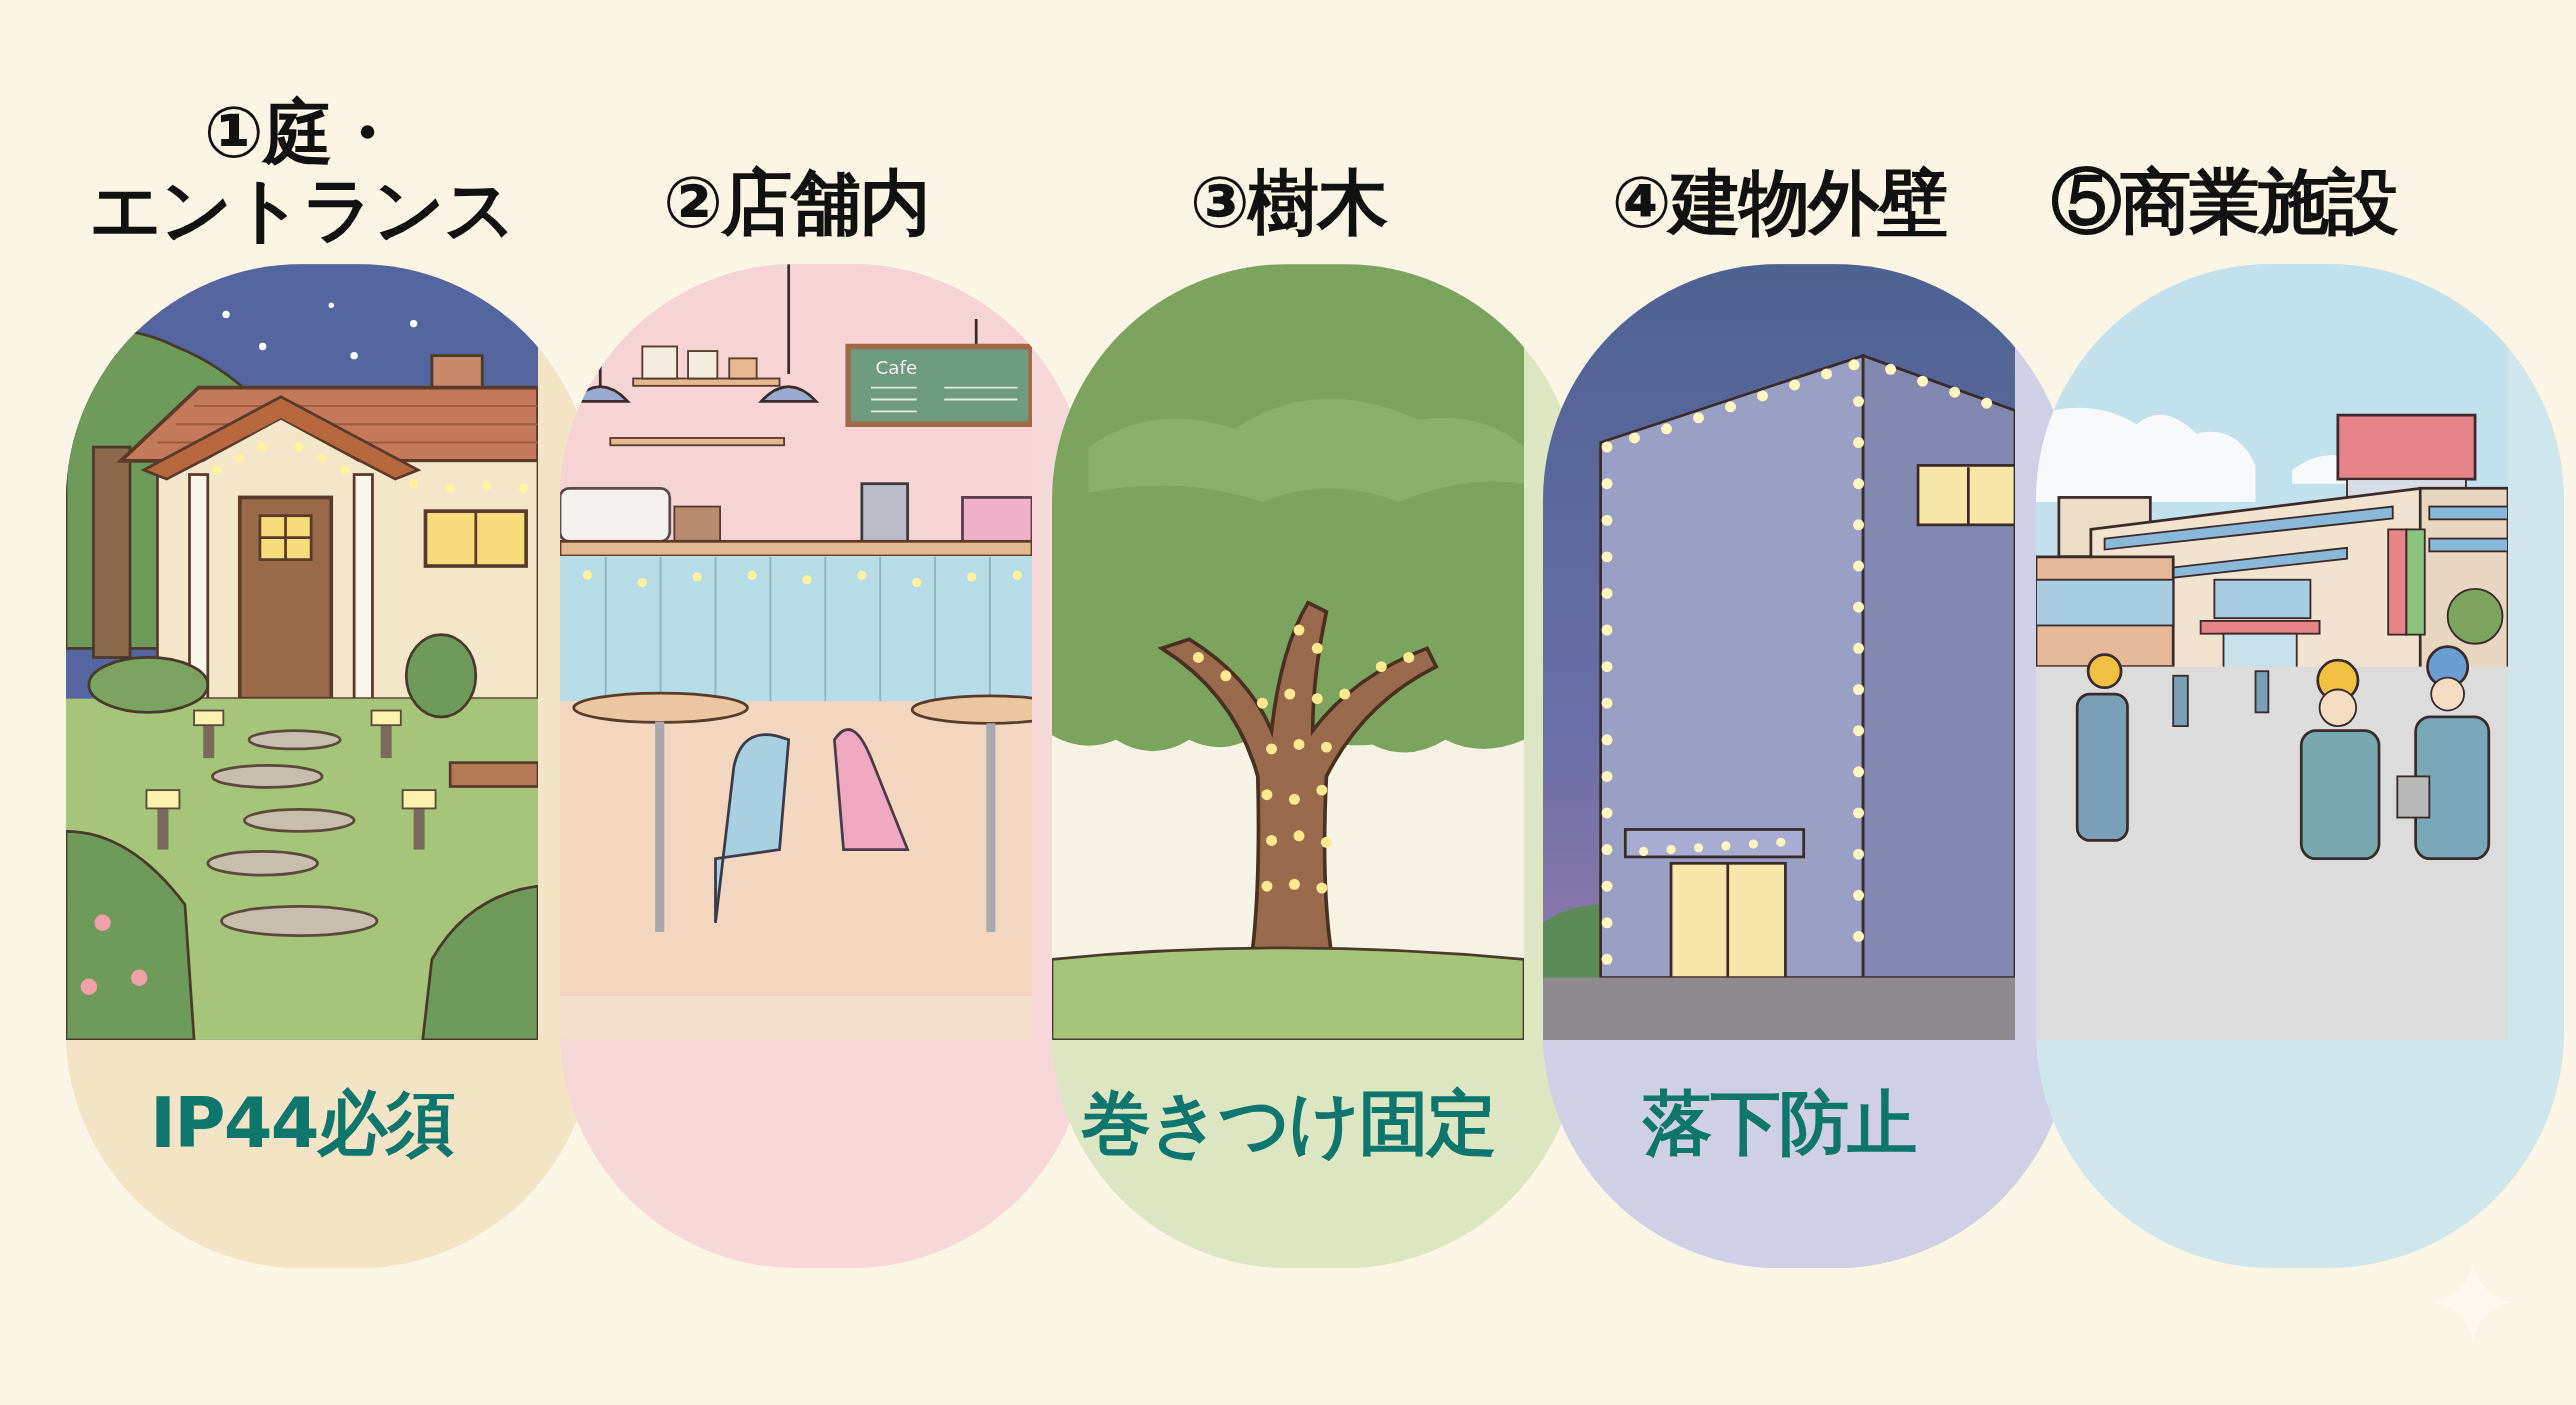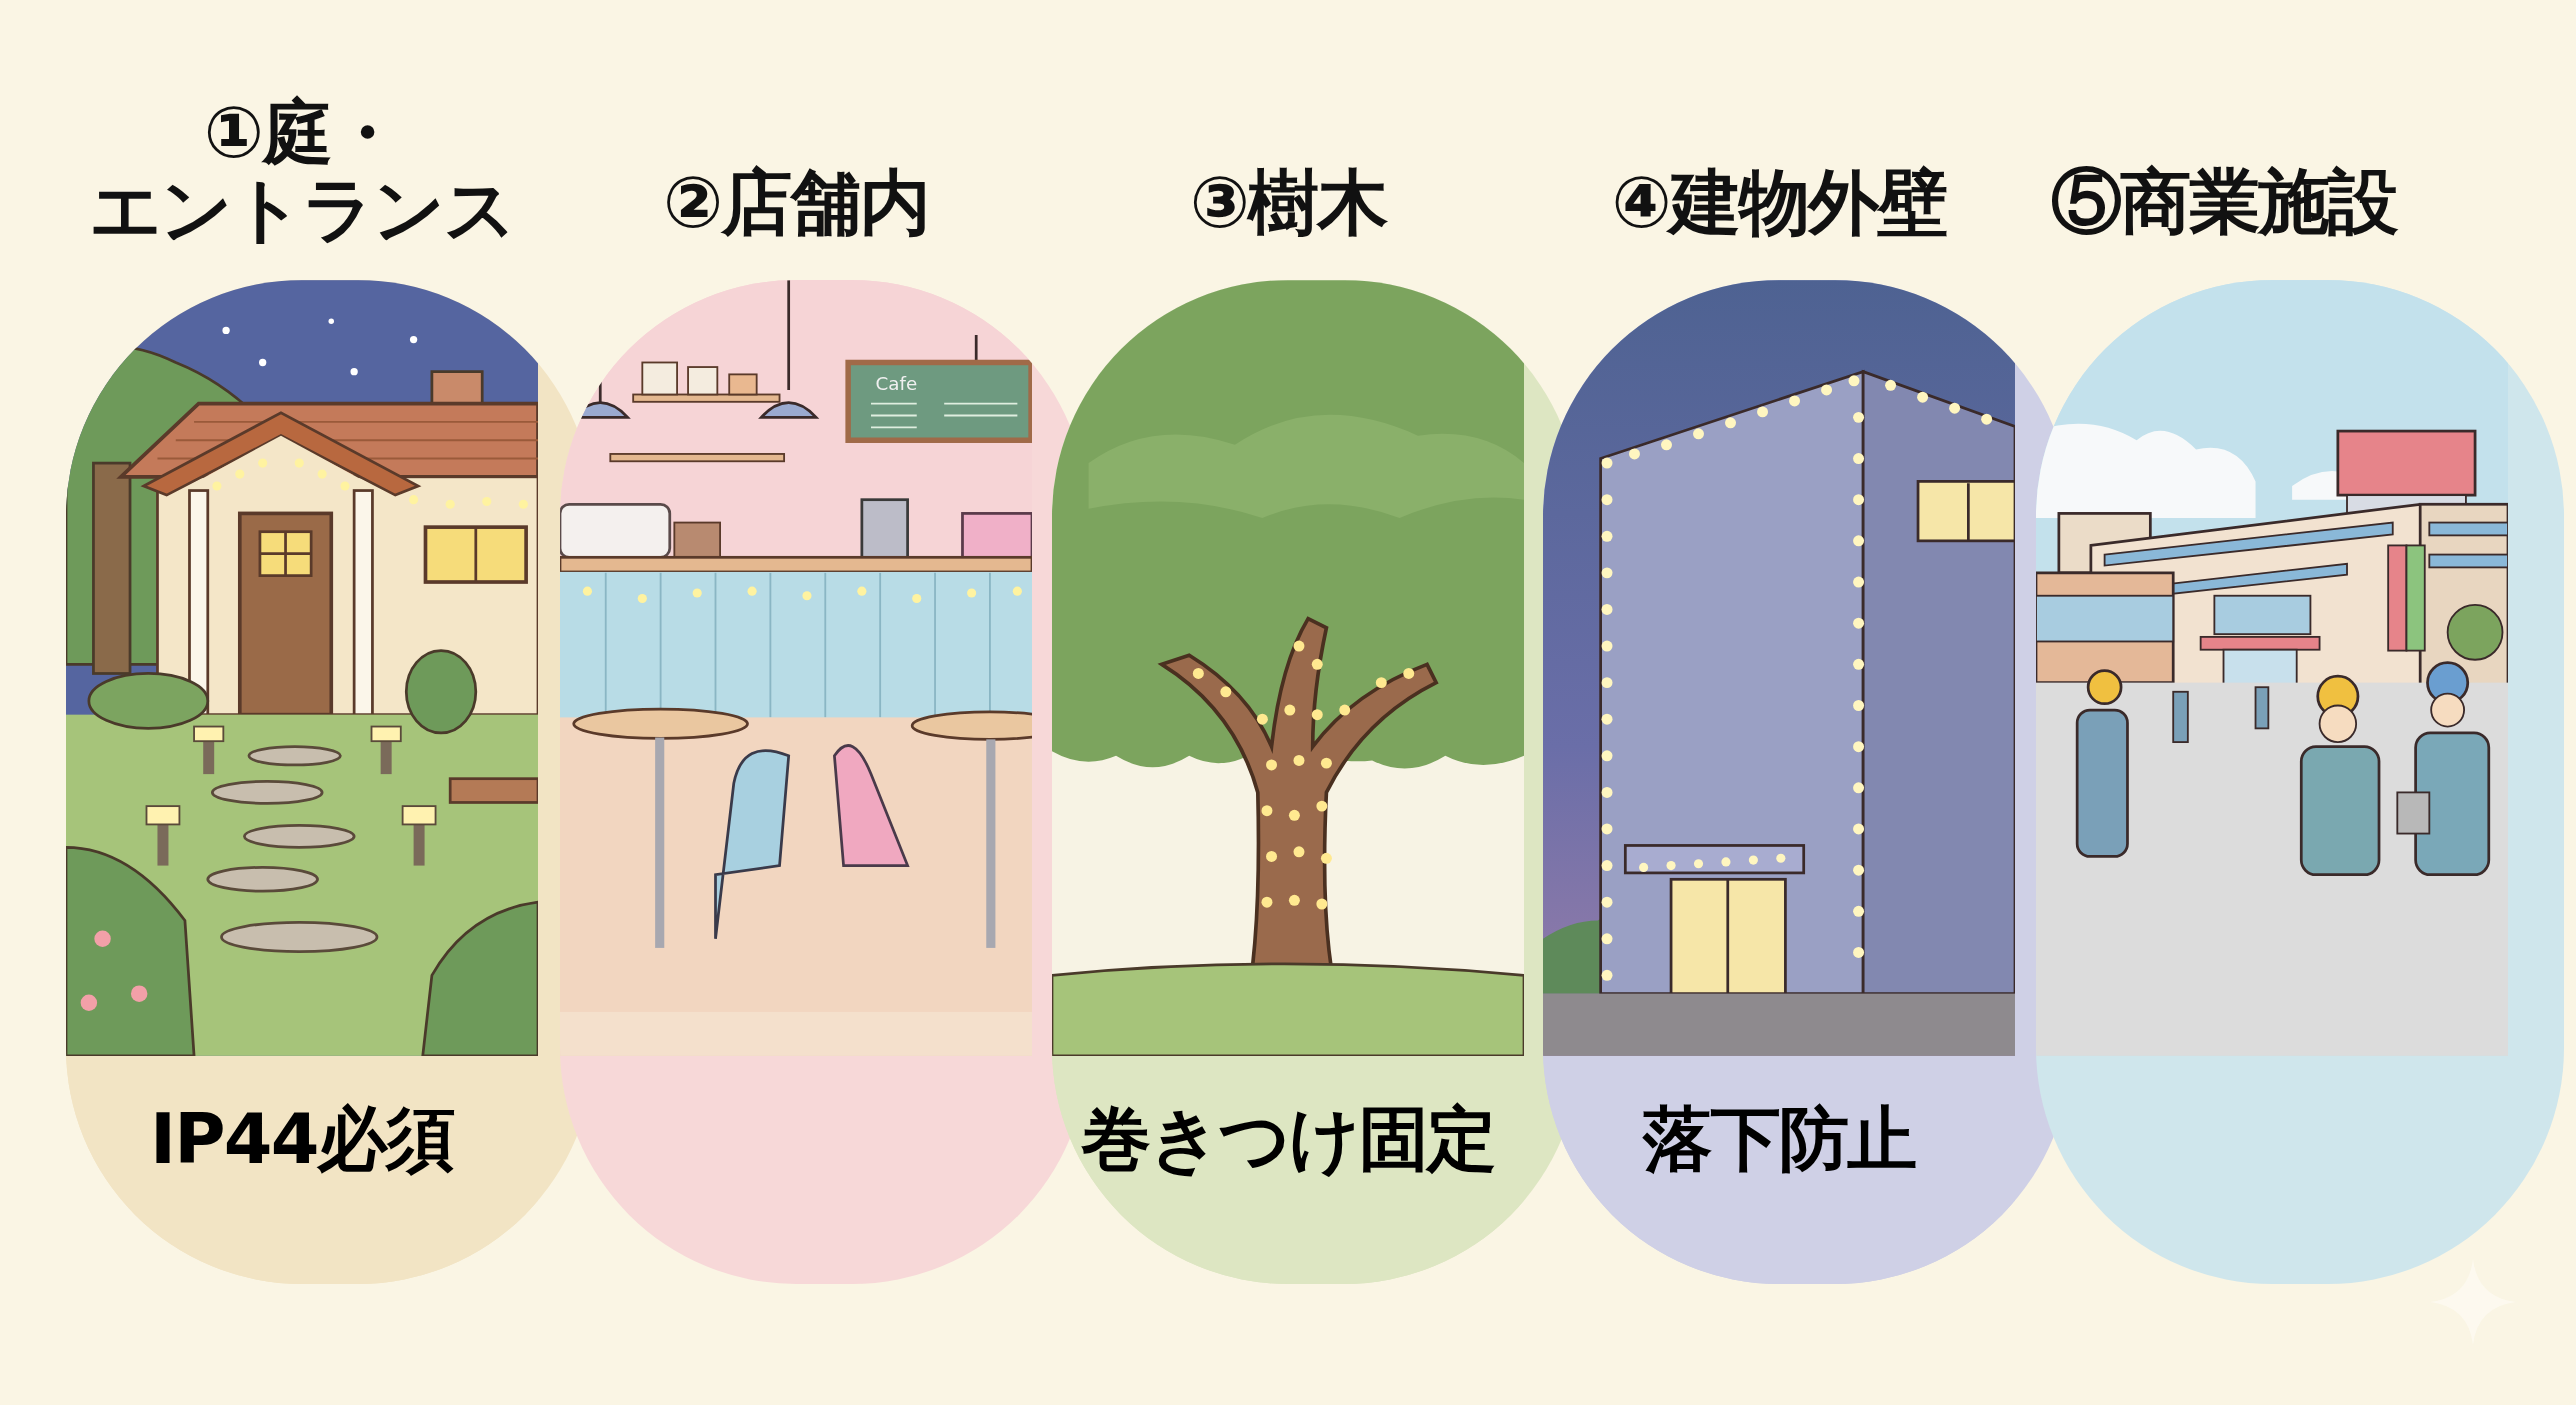--- a/index.html
+++ b/index.html
@@ -9,31 +9,31 @@
     font-family: "DejaVu Sans", "Liberation Sans", sans-serif;
     position: relative;
   }
   .heading {
     position: absolute; width: 512px; text-align: center;
     color: #111; font-weight: bold; font-size: 71px; line-height: 1;
     letter-spacing: -1.8px;
   }
   .heading .line { display: block; }
   .card {
-    position: absolute; top: 280px; width: 528px; height: 1004px;
+    position: absolute; top: 264px; width: 528px; height: 1004px;
     border-radius: 236px; overflow: hidden;
   }
   .scene { position: absolute; left: 0; top: 0; width: 472px; height: 776px; }
   .scene svg { display: block; width: 472px; height: 776px; }
   .label {
     position: absolute; left: 0; top: 776px; width: 472px; height: 229px;
   }
   .label-text {
     position: absolute; left: 0; right: 0; top: 48px; text-align: center;
-    font-weight: bold; font-size: 70px; color: #000000; line-height: 1;
+    font-weight: bold; font-size: 70px; color: #0f766e; line-height: 1;
     letter-spacing: -1.8px; white-space: nowrap;
   }
   .sparkle {
     position: absolute; left: 2430px; top: 1259px; width: 86px; height: 86px;
   }
 </style>
 </head>
 <body>
 
 <div class="heading" style="left:46px; top:97px;">

